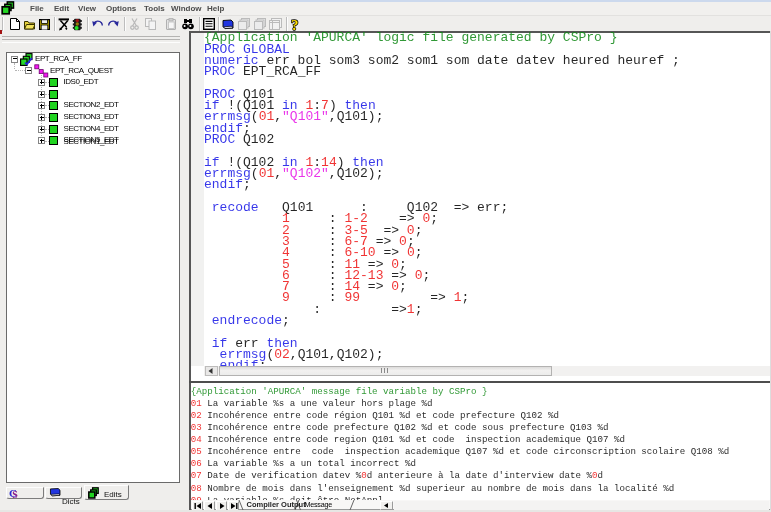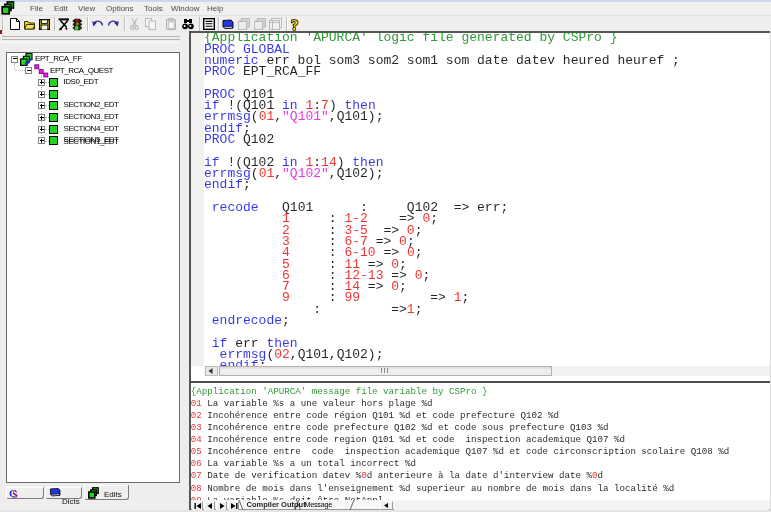--- a/index.html
+++ b/index.html
@@ -4,21 +4,21 @@
 <style>
   html,body{margin:0;padding:0;}
   body{width:771px;height:512px;overflow:hidden;background:#efeeec;
        font-family:"Liberation Sans",sans-serif;position:relative;}
   .abs{position:absolute;}
   pre{margin:0;font-family:"Liberation Mono",monospace;white-space:pre;opacity:0.85;}
   .b{color:#1414e6;}
   .r{color:#ee1111;}
   .m{color:#e613e6;}
   .g{color:#0d8713;}
-  .menuitem{position:absolute;top:4px;font-size:8px;color:#4c4c4c;}
+  .menuitem{position:absolute;top:4px;font-size:8px;color:#4c4c4c;font-weight:bold;}
   .sep{position:absolute;top:17px;width:1px;height:14px;background:#bdbdbd;border-right:1px solid #fdfdfd;}
   .tabL{position:absolute;background:#efeeec;border:1px solid #7c7c7c;border-top-color:#fdfdfd;border-left-color:#fdfdfd;border-radius:0 0 3px 3px;box-sizing:border-box;}
   .navbtn{position:absolute;width:11px;height:9px;background:#f1f0ee;border:1px solid #9a9a9a;border-top-color:#fff;border-left-color:#fff;box-sizing:border-box;text-align:center;}
 </style>
 </head>
 <body>
 
 <div class="abs" style="left:0;top:0;width:771px;height:2px;background:#ccd9ed;"></div>
 <div class="abs" style="left:0;top:2px;width:771px;height:13px;background:#f1f0ee;"></div>
 <div class="abs" style="left:0;top:15px;width:771px;height:1px;background:#e2e1df;"></div>

